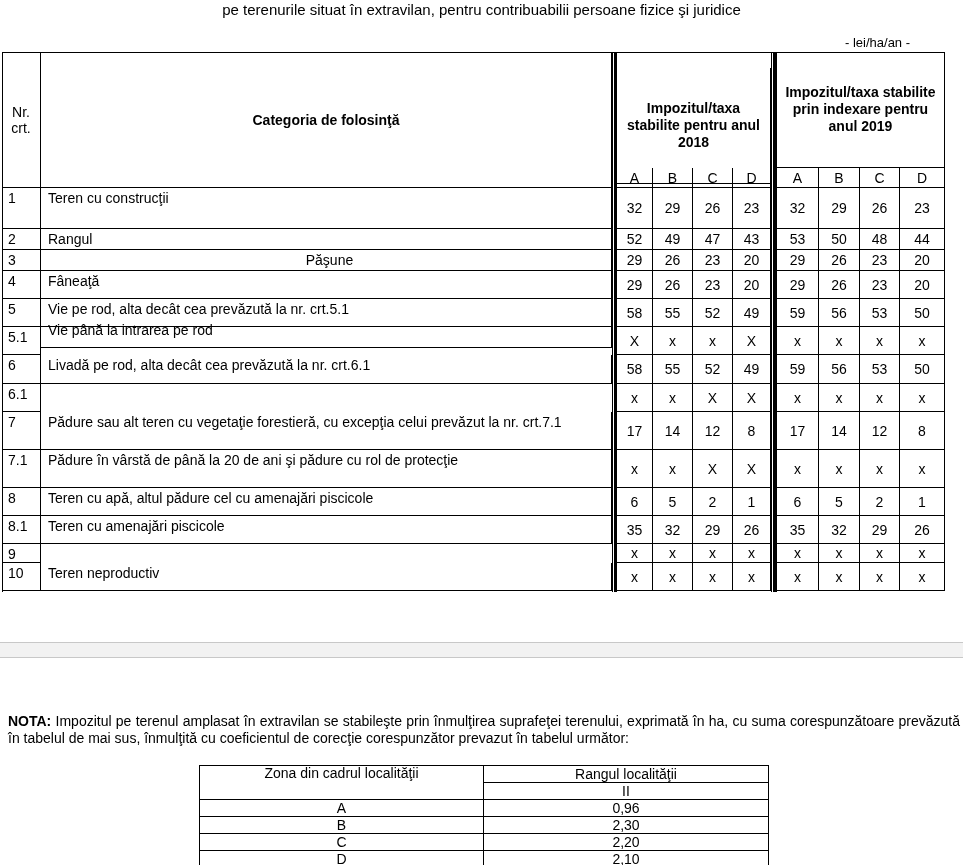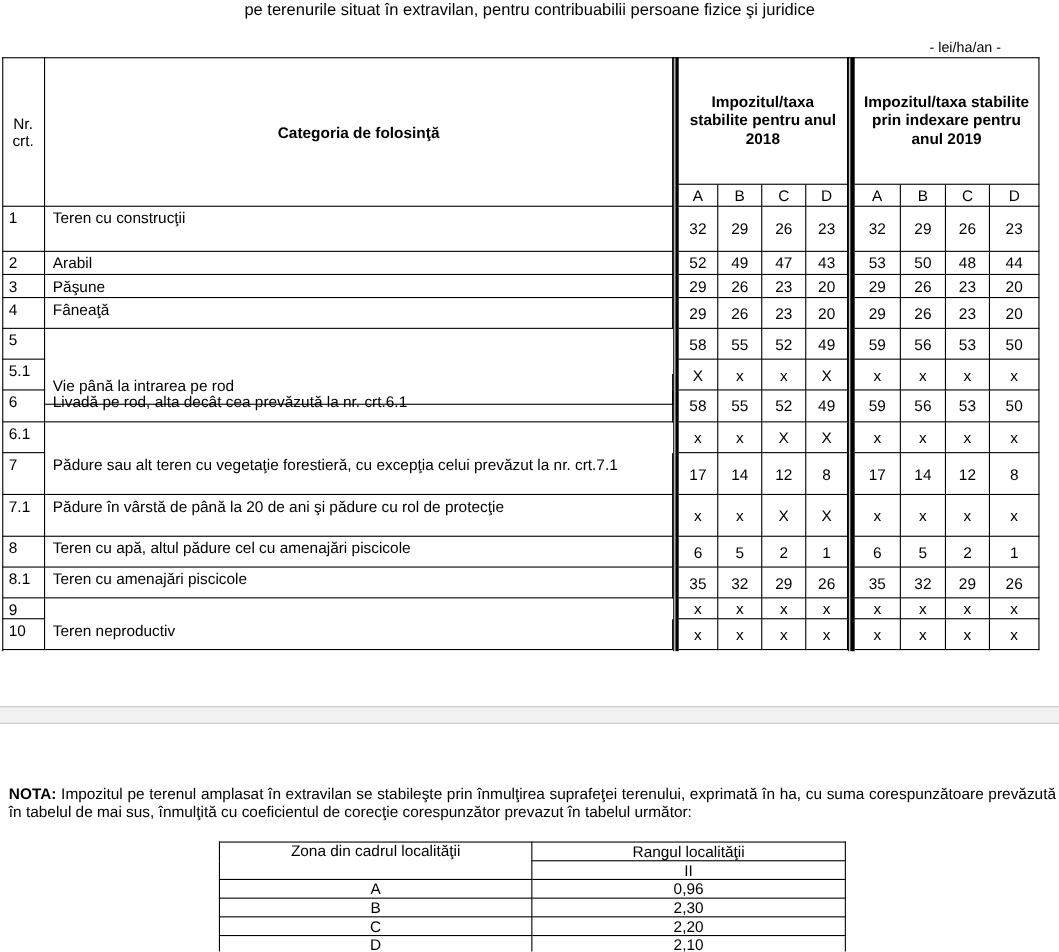--- a/index.html
+++ b/index.html
@@ -51,81 +51,82 @@
 <body>
 
 <div class="subtitle">pe terenurile situat în extravilan, pentru contribuabilii persoane fizice şi juridice</div>
 <div class="unit">- lei/ha/an -</div>
 
 <div class="tbl" id="main-table">
   <div class="outer-top"></div>
   <div class="outer-left"></div>
 <div class="cell hdr-cat" style="left: 39px; top: 0px; width: 571px; height: 136px;">Categoria de folosinţă</div>
     <div class="cell hdr-nr" style="left: 0px; top: 0px; width: 39px; height: 136px; padding: 0px 8px;">Nr. crt.</div>
-    <div class="cell hdr-grp" style="left: 615px; top: 0px; width: 154px; height: 116px;">Impozitul/taxa stabilite pentru anul 2018</div>
+    <div class="cell hdr-grp" style="left: 615px; top: 16px; width: 154px; height: 116px;">Impozitul/taxa stabilite pentru anul 2018</div>
     <div class="cell hdr-grp" style="left: 775px; top: 0px; width: 168px; height: 116px;">Impozitul/taxa stabilite prin indexare pentru anul 2019</div>
     <div class="cell num" style="left: 615px; top: 116px; width: 36px; height: 20px;">A</div>
     <div class="cell num" style="left: 775px; top: 116px; width: 42px; height: 20px;">A</div>
     <div class="cell num" style="left: 651px; top: 116px; width: 40px; height: 20px;">B</div>
     <div class="cell num" style="left: 817px; top: 116px; width: 41px; height: 20px;">B</div>
     <div class="cell num" style="left: 691px; top: 116px; width: 40px; height: 20px;">C</div>
     <div class="cell num" style="left: 858px; top: 116px; width: 40px; height: 20px;">C</div>
     <div class="cell num" style="left: 731px; top: 116px; width: 38px; height: 20px;">D</div>
     <div class="cell num" style="left: 898px; top: 116px; width: 45px; height: 20px;">D</div>
     <div class="cell nr" style="left: 0px; top: 136px; width: 39px; height: 41px;">1</div>
     <div class="cell cat" style="left: 39px; top: 136px; width: 571px; height: 41px;">Teren cu construcţii</div>
     <div class="cell num" style="left: 615px; top: 136px; width: 36px; height: 41px;">32</div>
     <div class="cell num" style="left: 651px; top: 136px; width: 40px; height: 41px;">29</div>
     <div class="cell num" style="left: 691px; top: 136px; width: 40px; height: 41px;">26</div>
     <div class="cell num" style="left: 731px; top: 136px; width: 38px; height: 41px;">23</div>
     <div class="cell num" style="left: 775px; top: 136px; width: 42px; height: 41px;">32</div>
     <div class="cell num" style="left: 817px; top: 136px; width: 41px; height: 41px;">29</div>
     <div class="cell num" style="left: 858px; top: 136px; width: 40px; height: 41px;">26</div>
     <div class="cell num" style="left: 898px; top: 136px; width: 45px; height: 41px;">23</div>
     <div class="cell nr" style="left: 0px; top: 177px; width: 39px; height: 21px;">2</div>
-    <div class="cell cat" style="left: 39px; top: 177px; width: 571px; height: 21px;">Arabil</div>
+    <div class="cell cat" style="left: 39px; top: 177px; width: 571px; height: 21px;">Rangul</div>
     <div class="cell num" style="left: 615px; top: 177px; width: 36px; height: 21px;">52</div>
     <div class="cell num" style="left: 651px; top: 177px; width: 40px; height: 21px;">49</div>
     <div class="cell num" style="left: 691px; top: 177px; width: 40px; height: 21px;">47</div>
     <div class="cell num" style="left: 731px; top: 177px; width: 38px; height: 21px;">43</div>
     <div class="cell num" style="left: 775px; top: 177px; width: 42px; height: 21px;">53</div>
     <div class="cell num" style="left: 817px; top: 177px; width: 41px; height: 21px;">50</div>
     <div class="cell num" style="left: 858px; top: 177px; width: 40px; height: 21px;">48</div>
     <div class="cell num" style="left: 898px; top: 177px; width: 45px; height: 21px;">44</div>
     <div class="cell nr" style="left: 0px; top: 198px; width: 39px; height: 21px;">3</div>
-    <div class="cell cat" style="left: 39px; top: 198px; width: 571px; height: 21px;">Păşune</div>
+    <div class="cell cat" style="left: 39px; top: 198px; width: 571px; height: 21px; text-align: center;">Păşune</div>
     <div class="cell num" style="left: 615px; top: 198px; width: 36px; height: 21px;">29</div>
     <div class="cell num" style="left: 651px; top: 198px; width: 40px; height: 21px;">26</div>
     <div class="cell num" style="left: 691px; top: 198px; width: 40px; height: 21px;">23</div>
     <div class="cell num" style="left: 731px; top: 198px; width: 38px; height: 21px;">20</div>
     <div class="cell num" style="left: 775px; top: 198px; width: 42px; height: 21px;">29</div>
     <div class="cell num" style="left: 817px; top: 198px; width: 41px; height: 21px;">26</div>
     <div class="cell num" style="left: 858px; top: 198px; width: 40px; height: 21px;">23</div>
     <div class="cell num" style="left: 898px; top: 198px; width: 45px; height: 21px;">20</div>
     <div class="cell nr" style="left: 0px; top: 219px; width: 39px; height: 28px;">4</div>
     <div class="cell cat" style="left: 39px; top: 219px; width: 571px; height: 28px;">Fâneaţă</div>
     <div class="cell num" style="left: 615px; top: 219px; width: 36px; height: 28px;">29</div>
     <div class="cell num" style="left: 651px; top: 219px; width: 40px; height: 28px;">26</div>
     <div class="cell num" style="left: 691px; top: 219px; width: 40px; height: 28px;">23</div>
     <div class="cell num" style="left: 731px; top: 219px; width: 38px; height: 28px;">20</div>
     <div class="cell num" style="left: 775px; top: 219px; width: 42px; height: 28px;">29</div>
     <div class="cell num" style="left: 817px; top: 219px; width: 41px; height: 28px;">26</div>
     <div class="cell num" style="left: 858px; top: 219px; width: 40px; height: 28px;">23</div>
     <div class="cell num" style="left: 898px; top: 219px; width: 45px; height: 28px;">20</div>
     <div class="cell nr" style="left: 0px; top: 247px; width: 39px; height: 28px;">5</div>
+    <div class="cell cat" style="left: 39px; top: 247px; width: 571px; height: 28px;">Vie pe rod, alta decât cea prevăzută la nr. crt.5.1</div>
     <div class="cell num" style="left: 615px; top: 247px; width: 36px; height: 28px;">58</div>
     <div class="cell num" style="left: 651px; top: 247px; width: 40px; height: 28px;">55</div>
     <div class="cell num" style="left: 691px; top: 247px; width: 40px; height: 28px;">52</div>
     <div class="cell num" style="left: 731px; top: 247px; width: 38px; height: 28px;">49</div>
     <div class="cell num" style="left: 775px; top: 247px; width: 42px; height: 28px;">59</div>
     <div class="cell num" style="left: 817px; top: 247px; width: 41px; height: 28px;">56</div>
     <div class="cell num" style="left: 858px; top: 247px; width: 40px; height: 28px;">53</div>
     <div class="cell num" style="left: 898px; top: 247px; width: 45px; height: 28px;">50</div>
     <div class="cell nr" style="left: 0px; top: 275px; width: 39px; height: 28px;">5.1</div>
-    <div class="cell cat" style="left: 39px; top: 288px; width: 571px; height: 28px;">Vie până la intrarea pe rod</div>
+    <div class="cell cat" style="left: 39px; top: 268px; width: 571px; height: 28px;">Vie până la intrarea pe rod</div>
     <div class="cell num" style="left: 615px; top: 275px; width: 36px; height: 28px;">X</div>
     <div class="cell num" style="left: 651px; top: 275px; width: 40px; height: 28px;">x</div>
     <div class="cell num" style="left: 691px; top: 275px; width: 40px; height: 28px;">x</div>
     <div class="cell num" style="left: 731px; top: 275px; width: 38px; height: 28px;">X</div>
     <div class="cell num" style="left: 775px; top: 275px; width: 42px; height: 28px;">x</div>
     <div class="cell num" style="left: 817px; top: 275px; width: 41px; height: 28px;">x</div>
     <div class="cell num" style="left: 858px; top: 275px; width: 40px; height: 28px;">x</div>
     <div class="cell num" style="left: 898px; top: 275px; width: 45px; height: 28px;">x</div>
     <div class="cell nr" style="left: 0px; top: 303px; width: 39px; height: 29px;">6</div>
     <div class="cell cat" style="left: 39px; top: 303px; width: 571px; height: 29px;">Livadă pe rod, alta decât cea prevăzută la nr. crt.6.1</div>

